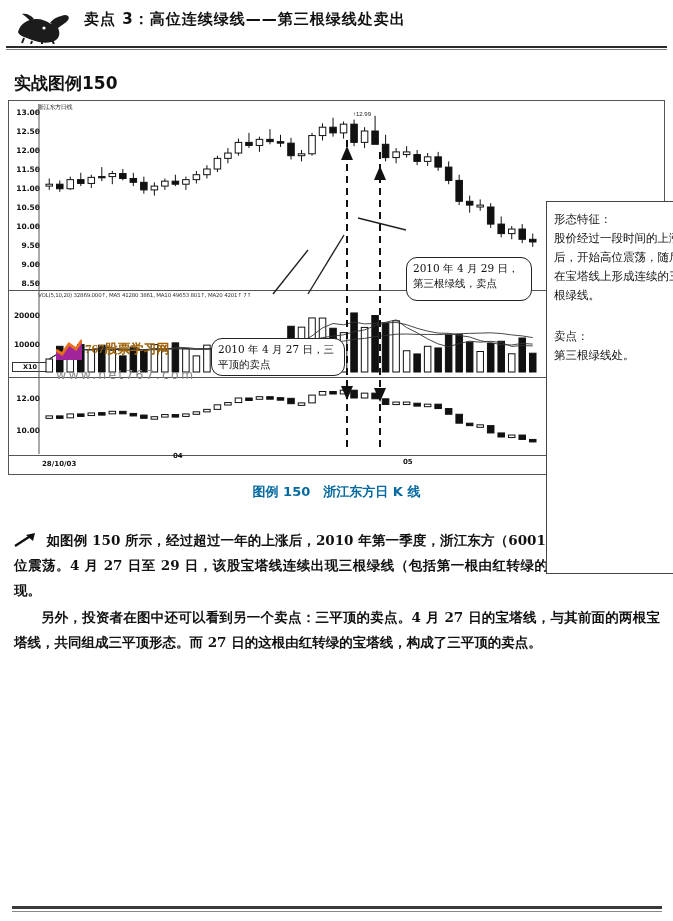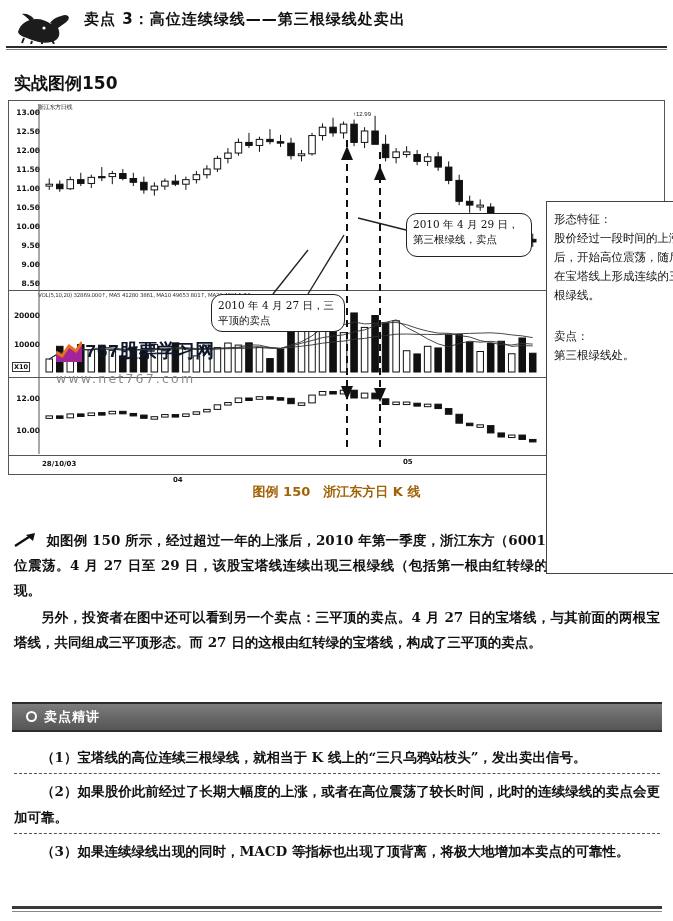--- a/index.html
+++ b/index.html
@@ -56,31 +56,32 @@
   }
   .indicator-text{
     position:absolute;left:30px;top:2px;
     font-family:"DejaVu Sans","Liberation Sans",sans-serif;
     font-size:5.5px;color:#333;letter-spacing:-0.2px;white-space:nowrap;
   }
   .xmark{
     position:absolute;
     font-family:"DejaVu Sans","Liberation Sans",sans-serif;
     font-size:6.5px;font-weight:bold;color:#111;
-    border:1px solid #333;padding:0 1px;background:#fff;text-align:right;
+    border:1px solid #333;padding:0 10px;background:#fff;text-align:right;
   }
 
   
   .callout{
     position:absolute;
     background:#fff;border:1.5px solid #222;border-radius:11px;
     font-family:"DejaVu Serif","Liberation Serif",serif;
     font-size:10.5px;line-height:15px;color:#111;
     padding:3px 6px;box-sizing:border-box;
     z-index:6;
+    margin-top:44px;
   }
   #callout-29{left:398px;top:113px;width:126px;height:44px;}
   #callout-27{left:203px;top:194px;width:134px;height:38px;}
 
   
   .info-panel{
     position:absolute;left:538px;top:101px;width:143px;height:373px;
     border:1px solid #444;background:#fff;box-sizing:border-box;
     padding:8px 7px 0 7px;z-index:5;
   }
@@ -89,33 +90,33 @@
     font-family:"DejaVu Sans","Liberation Sans",sans-serif;
     font-size:11.5px;line-height:19px;color:#111;
   }
   .info-gap{height:22px;}
 
   
   .watermark{position:absolute;left:48px;top:238px;z-index:7;}
   .wm-row{display:flex;align-items:center;}
   .wm-logo{width:26px;height:22px;position:relative;margin-right:3px;}
   .wm-text{
-    font-family:Liberation Mono, monospace;
-    font-weight:bold;font-size:19px;color:#0f172a;letter-spacing:0px;
+    font-family:Liberation Serif, serif;
+    font-weight:bold;font-size:13px;color:#a16207;letter-spacing:0px;
   }
   .wm-url{
     font-family:"DejaVu Sans","Liberation Sans",sans-serif;
     font-size:12.5px;color:#8a8a8a;letter-spacing:2.2px;margin-top:7px;
   }
 
   
   .caption{
     position:absolute;left:0;top:483px;width:673px;text-align:center;
     font-family:"DejaVu Sans","Liberation Sans",sans-serif;
-    font-weight:bold;font-size:13px;color:#a16207;
+    font-weight:bold;font-size:13px;color:#0369a1;
   }
 
   
   .body-block{position:absolute;left:14px;top:528px;width:646px;}
   .body-p{
     font-family:"DejaVu Serif","Liberation Serif",serif;
     font-weight:bold;
     font-size:13.5px;line-height:25px;color:#111;
     margin:0 0 2px 0;text-align:justify;
     text-indent:2em;
@@ -195,21 +196,21 @@
 
     <div class="indicator-text" style="top:192px;">VOL(5,10,20) 32869.000↑, MA5  41280 3861, MA10  49653 801↑, MA20  4201↑ 7↑</div>
 
     <div class="axis-label" style="left:2px;top:211px;width:30px;">20000</div>
     <div class="axis-label" style="left:2px;top:240px;width:30px;">10000</div>
     <div class="xmark" style="left:4px;top:262px;">X10</div>
 
     <div class="axis-label" style="left:2px;top:294px;width:30px;">12.00</div>
     <div class="axis-label" style="left:2px;top:326px;width:30px;">10.00</div>
 
-    <div class="date-label" style="left:165px;top:376px;">04</div>
+    <div class="date-label" style="left:165px;top:352px;">04</div>
     <div class="date-label" style="left:395px;top:358px;">05</div>
     <div class="date-label" style="left:34px;top:360px;">28/10/03</div>
 
     <svg class="chart-svg" width="657" height="375">
 
       <line x1="31" y1="4" x2="31" y2="354" stroke="#555" stroke-width="1"></line>
 
       <g stroke="#444" stroke-width="1">
         <line x1="27" y1="12" x2="31" y2="12"></line>
           <line x1="27" y1="31" x2="31" y2="31"></line>
@@ -471,29 +472,18 @@
     <div style="position:relative;">
       <svg class="arrow-mark" viewBox="0 0 22 16">
         <path d="M1 14 L18 3" stroke="#111" stroke-width="2.4" fill="none"></path>
         <polygon points="21,1 12,3 19,9" fill="#111"></polygon>
       </svg>
       <p class="body-p first">如图例 150 所示，经过超过一年的上涨后，2010 年第一季度，浙江东方（600120）的股价开始高位震荡。4 月 27 日至 29 日，该股宝塔线连续出现三根绿线（包括第一根由红转绿的宝塔线），卖点出现。</p>
     </div>
     <p class="body-p">另外，投资者在图中还可以看到另一个卖点：三平顶的卖点。4 月 27 日的宝塔线，与其前面的两根宝塔线，共同组成三平顶形态。而 27 日的这根由红转绿的宝塔线，构成了三平顶的卖点。</p>
   </div>
 
-  <div class="sec-head">
-    <span class="dot"></span>
-    <span class="txt">卖点精讲</span>
-  </div>
-
-  <div class="list-block">
-    <p class="list-item">（1）宝塔线的高位连续三根绿线，就相当于 K 线上的“三只乌鸦站枝头”，发出卖出信号。</p>
-    <div class="dash-sep"></div>
-    <p class="list-item">（2）如果股价此前经过了长期大幅度的上涨，或者在高位震荡了较长时间，此时的连续绿线的卖点会更加可靠。</p>
-    <div class="dash-sep"></div>
-    <p class="list-item">（3）如果连续绿线出现的同时，MACD 等指标也出现了顶背离，将极大地增加本卖点的可靠性。</p>
-  </div>
+
 
   <div class="foot-rule"></div>
   <div class="foot-rule2"></div>
 
 </div>
 
 </body></html>

